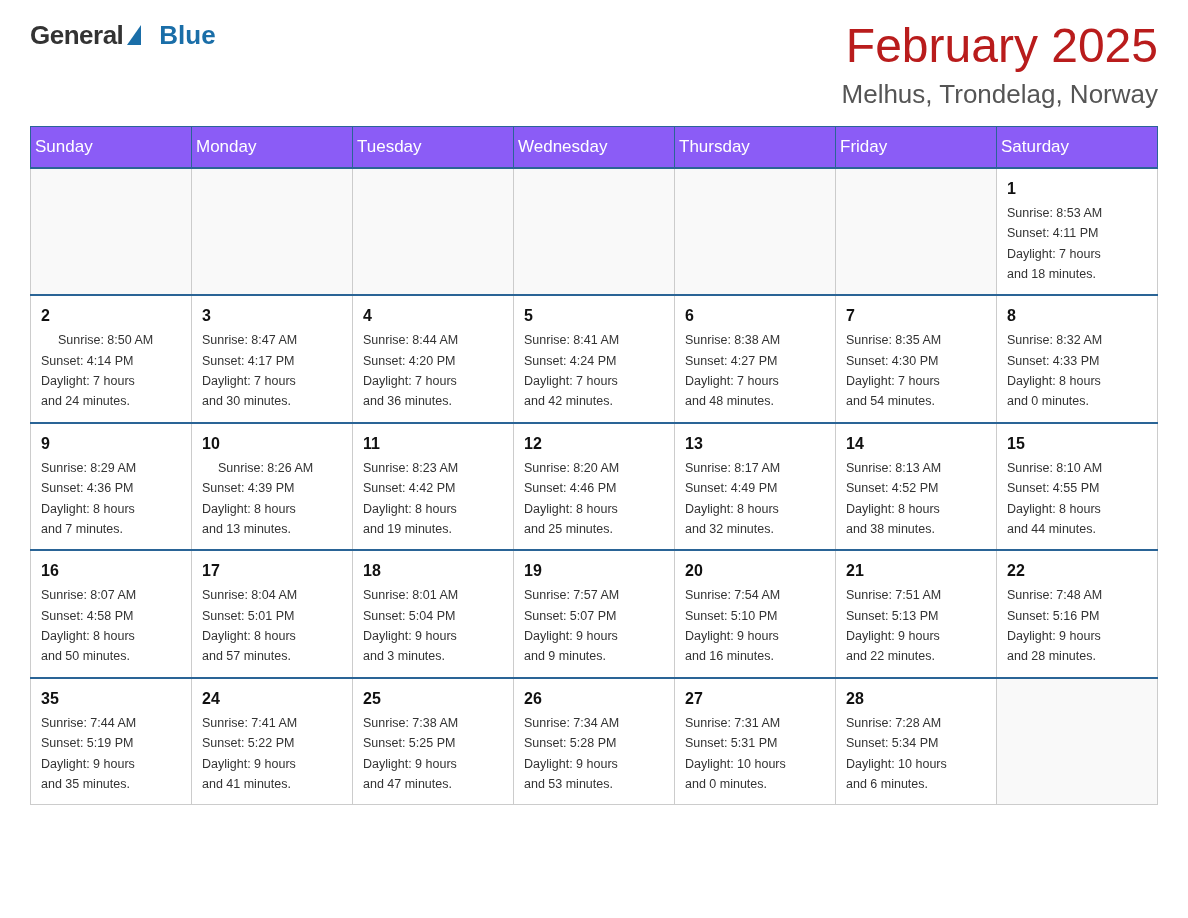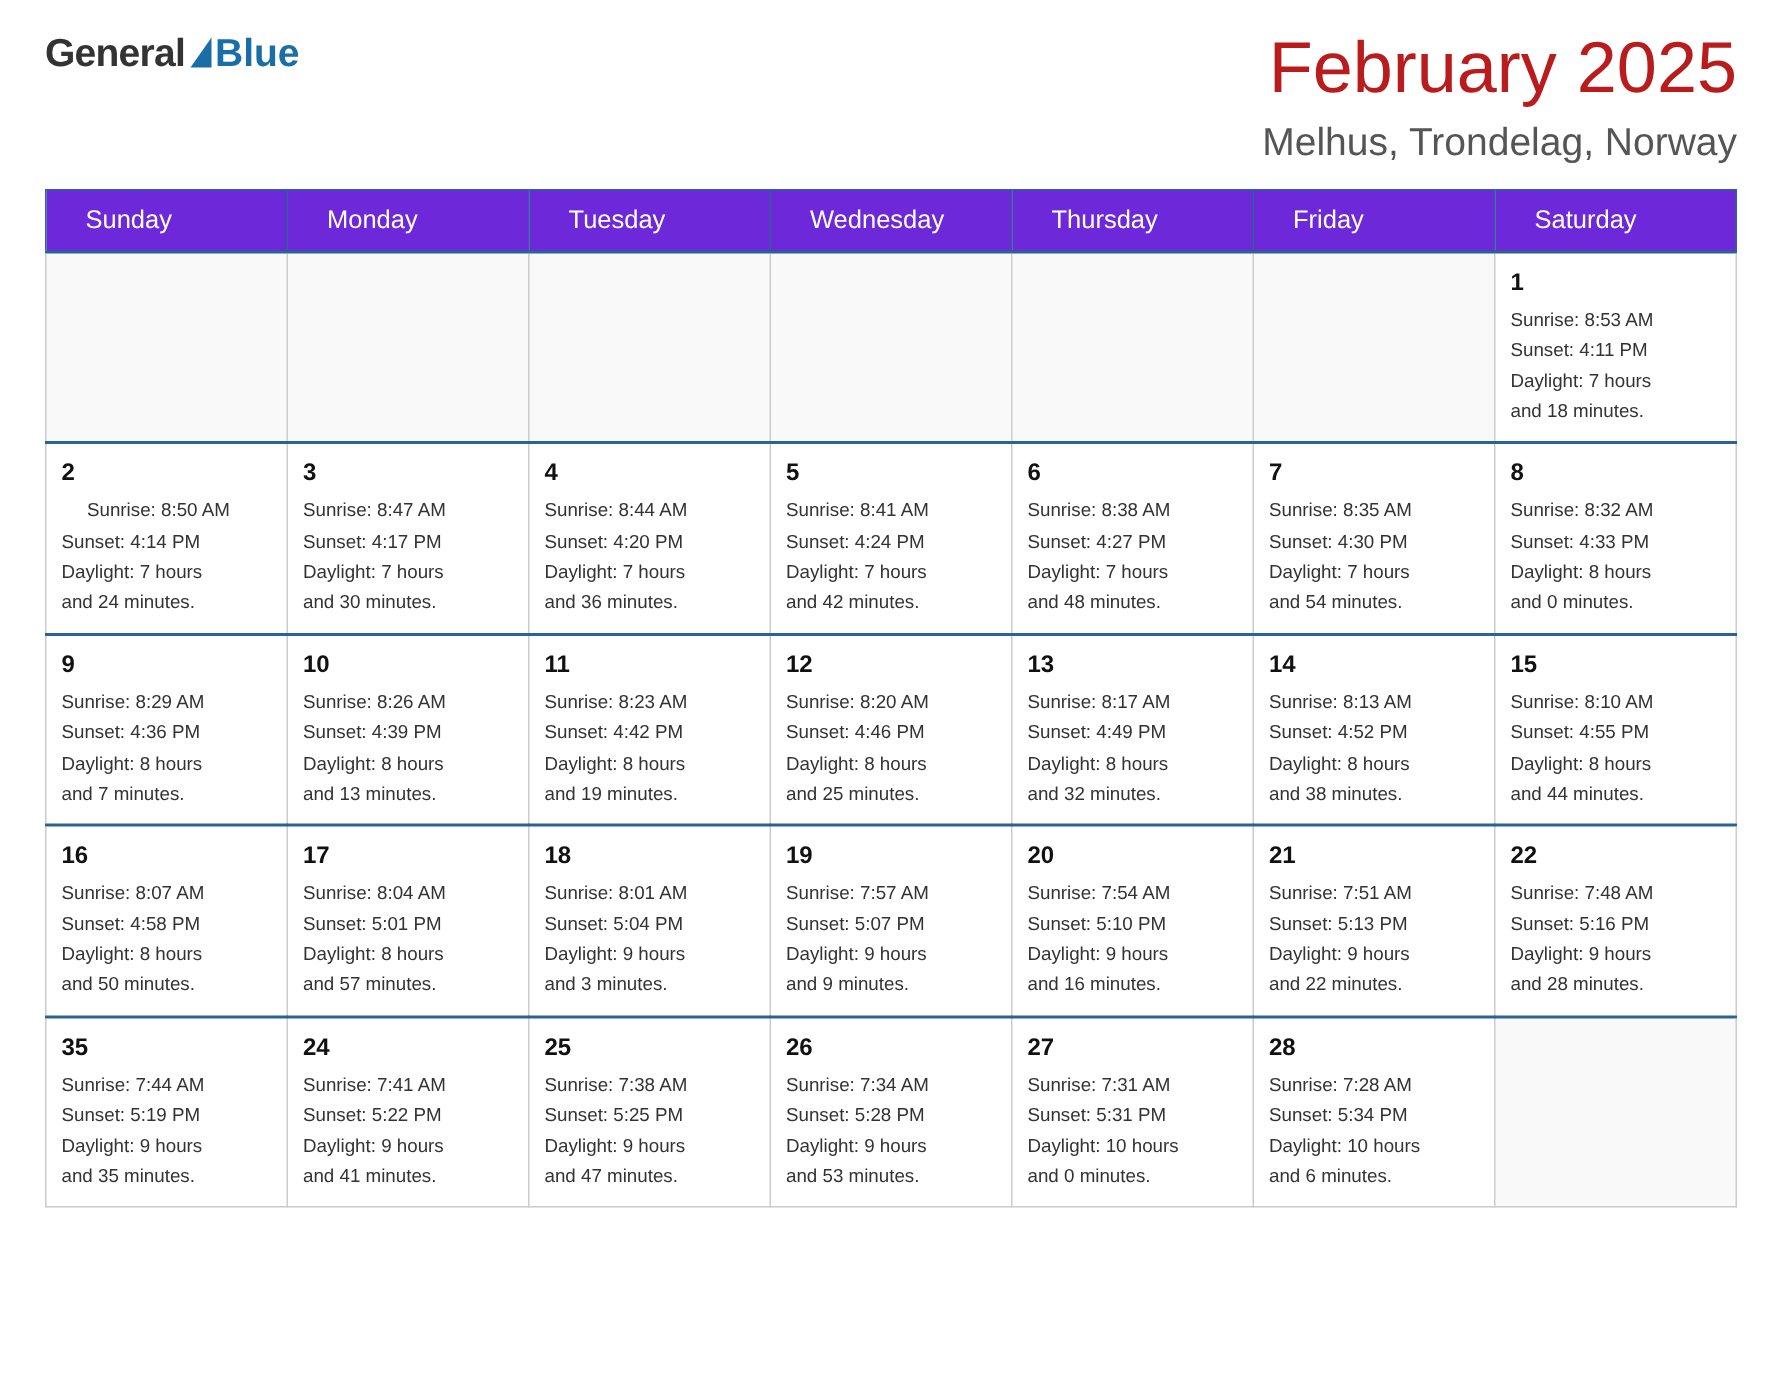--- a/index.html
+++ b/index.html
@@ -35,21 +35,21 @@
       height: 0;
       border-left: 14px solid transparent;
       border-bottom: 20px solid #1a6ea8;
       margin-left: 4px;
       margin-bottom: 2px;
     }
     .logo-blue {
       font-size: 26px;
       font-weight: bold;
       color: #1a6ea8;
-      margin-left: 2px;
+      margin-left: 18px;
     }
     .title-area {
       text-align: right;
     }
     .month-title {
       font-size: 48px;
       font-weight: normal;
       color: #b91c1c;
       line-height: 1.1;
     }
@@ -57,24 +57,24 @@
       font-size: 26px;
       color: #555;
       margin-top: 6px;
     }
     .calendar {
       width: 100%;
       border-collapse: collapse;
       border: 1px solid #aaa;
     }
     .calendar th {
-      background-color: #6d28d9;
+      background-color: #8b5cf6;
       color: #fff;
       text-align: left;
-      padding: 10px 26px;
+      padding: 10px 4px;
       font-size: 17px;
       font-weight: normal;
       border: 1px solid #2a6496;
     }
     .calendar td {
       vertical-align: top;
       padding: 8px 10px 10px 10px;
       border: 1px solid #ccc;
       width: 14.28%;
       height: 110px;
@@ -174,21 +174,21 @@
         <td><span class="day-num">8</span><span class="day-info" style="white-space: pre-line;">Sunrise: 8:32 AM
 Sunset: 4:33 PM
 Daylight: 8 hours
 and 0 minutes.</span></td>
       </tr>
       <tr>
         <td><span class="day-num">9</span><span class="day-info" style="white-space: pre-line;">Sunrise: 8:29 AM
 Sunset: 4:36 PM
 Daylight: 8 hours
 and 7 minutes.</span></td>
-        <td><span class="day-num">10</span><span class="day-info" style="white-space: pre-line;">Sunrise: 8:26 AM
+        <td><span class="day-num">10</span><span class="day-info" style="white-space: pre-line; margin-left: 16px;">Sunrise: 8:26 AM
 Sunset: 4:39 PM
 Daylight: 8 hours
 and 13 minutes.</span></td>
         <td><span class="day-num">11</span><span class="day-info" style="white-space: pre-line;">Sunrise: 8:23 AM
 Sunset: 4:42 PM
 Daylight: 8 hours
 and 19 minutes.</span></td>
         <td><span class="day-num">12</span><span class="day-info" style="white-space: pre-line;">Sunrise: 8:20 AM
 Sunset: 4:46 PM
 Daylight: 8 hours

